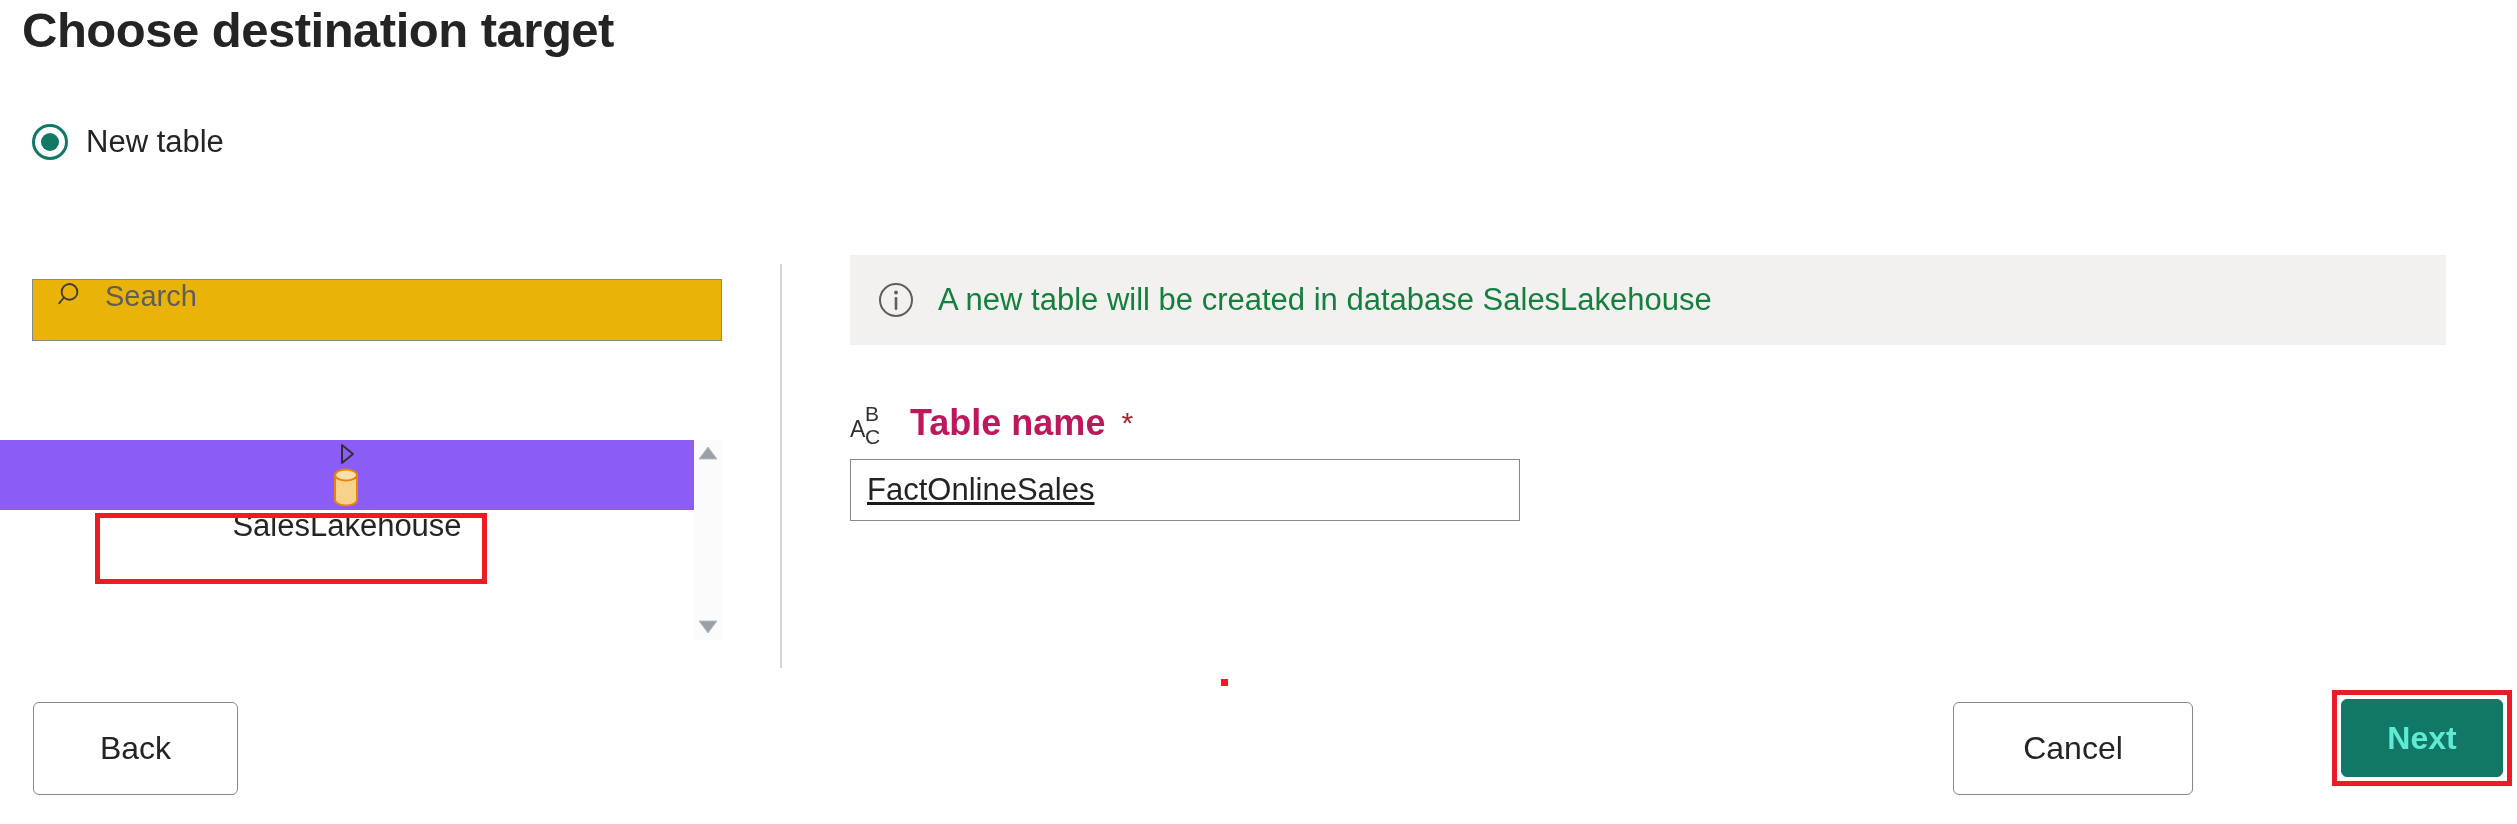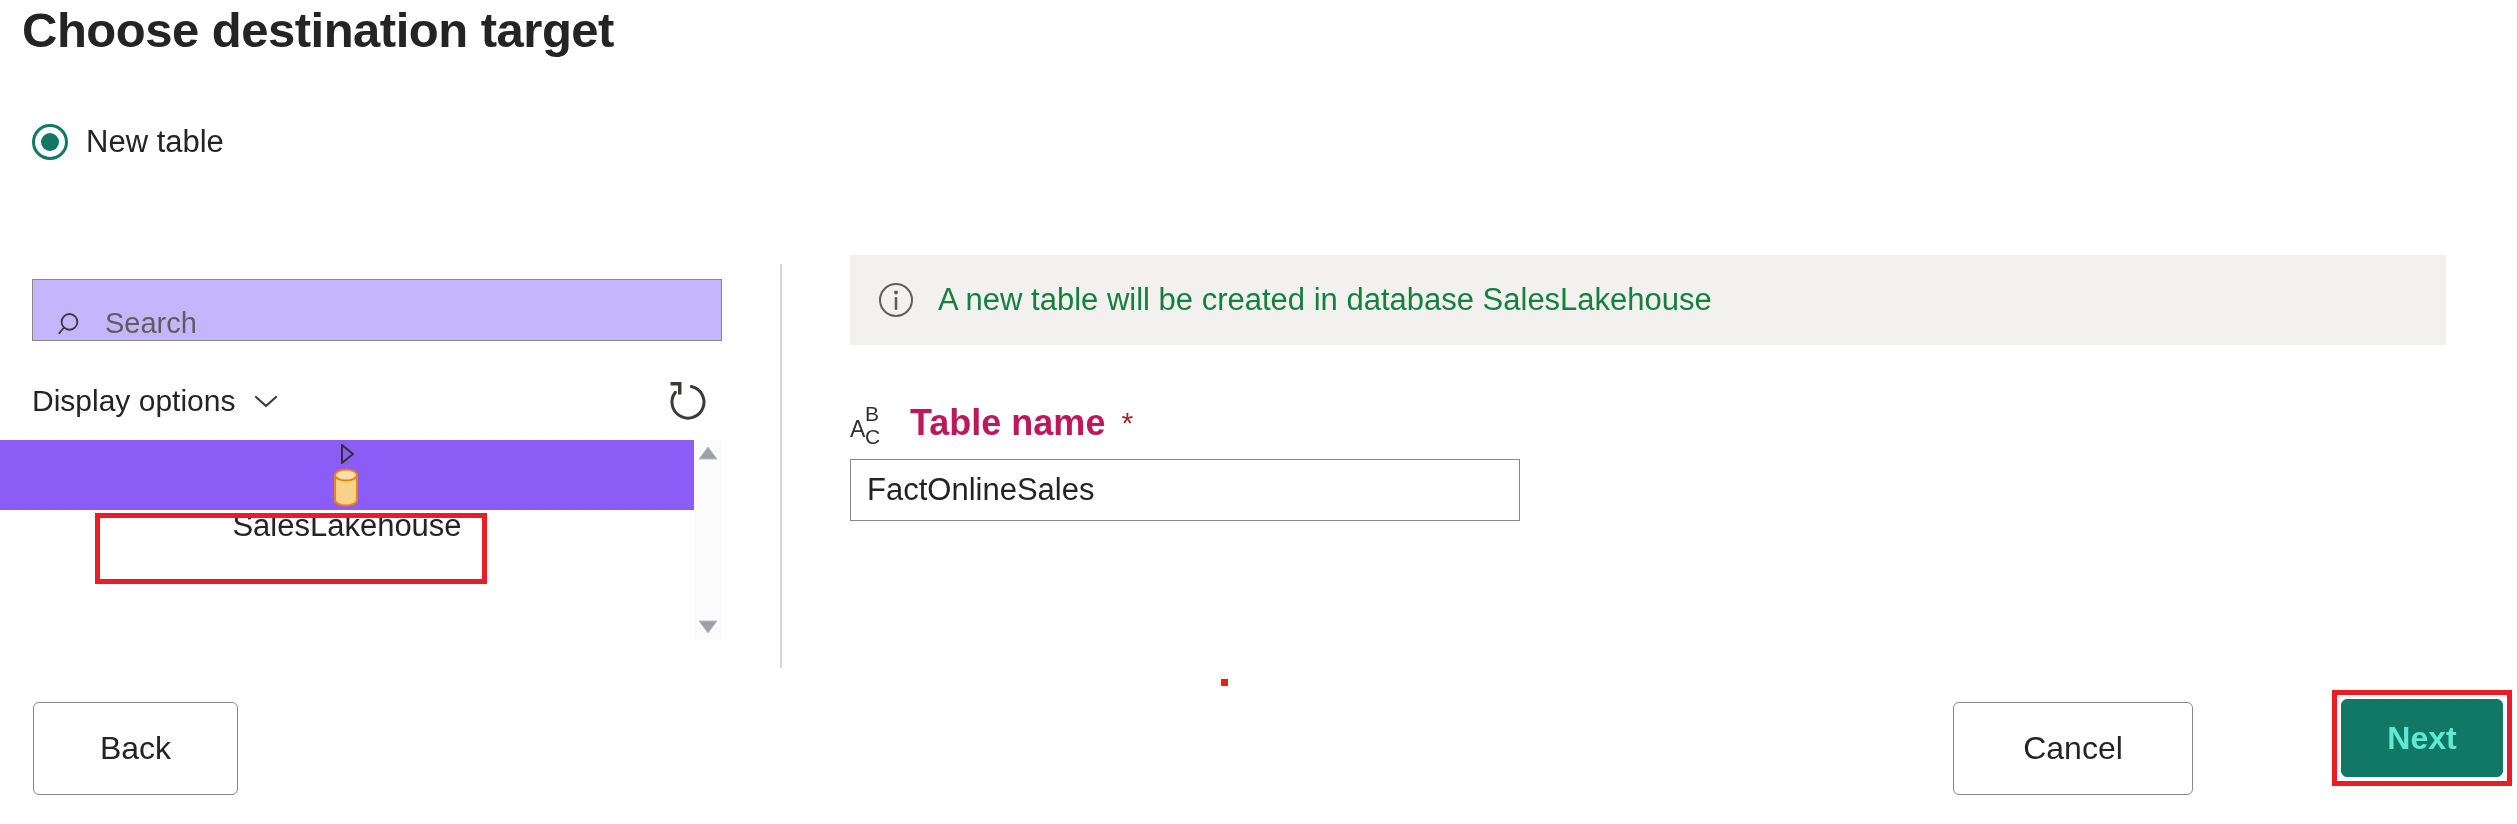--- a/index.html
+++ b/index.html
@@ -82,23 +82,23 @@
     height: 420px;
   }
   .search-box {
     position: absolute;
     left: 32px;
     top: 24px;
     width: 690px;
     height: 62px;
     box-sizing: border-box;
     border: 1.5px solid #8a8886;
-    background: #c4b5fd;
-    display: flex;
-    align-items: flex-end;
+    background: #eab308;
+    display: flex;
+    align-items: flex-start;
     padding-left: 24px;
     gap: 18px;
   }
   .search-icon { flex: none; display: block; }
   .search-placeholder {
     font-size: 29px;
     color: #605e5c;
   }
 
   .display-options-row {
@@ -278,20 +278,21 @@
   .text-input {
     margin-top: 14px;
     width: 670px;
     height: 62px;
     box-sizing: border-box;
     border: 1.5px solid #8a8886;
     background: #ffffff;
     display: flex;
     align-items: center;
     padding-left: 16px;
+    text-decoration: underline;
   }
   .text-input-value {
     font-size: 31px;
     color: #242424;
     white-space: nowrap;
   }
 
   
   .red-dot-artifact {
     position: absolute;
@@ -348,34 +349,20 @@
 <div class="left-panel">
 
   <div class="search-box">
     <svg class="search-icon" width="30" height="30" viewBox="0 0 24 24">
       <circle cx="10" cy="9.5" r="6.3" fill="none" stroke="#3b3a39" stroke-width="1.5"></circle>
       <line x1="5.4" y1="14.2" x2="1.8" y2="18.6" stroke="#3b3a39" stroke-width="1.5" stroke-linecap="round"></line>
     </svg>
     <span class="search-placeholder">Search</span>
   </div>
 
-  <div class="display-options-row">
-    <div class="display-options">
-      <span class="display-options-label">Display options</span>
-      <svg width="30" height="20" viewBox="0 0 30 20">
-        <polyline points="5,6 15,15 25,6" fill="none" stroke="#3b3a39" stroke-width="2.2" stroke-linecap="round" stroke-linejoin="round"></polyline>
-      </svg>
-    </div>
-    <div class="refresh-btn">
-      <svg width="46" height="46" viewBox="0 0 46 46">
-        <path d="M13.5 9.2 A16 16 0 1 0 30.5 9.2" fill="none" stroke="#3b3a39" stroke-width="3" stroke-linecap="round" transform="rotate(-20 23 23)"></path>
-        <polygon points="15.5,3 15.5,15.5 12,15.5 12,6.5 4.5,6.5 4.5,3" fill="#3b3a39"></polygon>
-      </svg>
-    </div>
-  </div>
 
   <div class="tree">
     <div class="tree-rows">
 
 
       <div class="tree-row selected">
         <span class="indent-2"></span>
         <svg class="chev-right-open" width="24" height="28" viewBox="0 0 24 28">
           <polygon points="7,5 18,14 7,23" fill="none" stroke="#323130" stroke-width="2" stroke-linejoin="round"></polygon>
         </svg>

